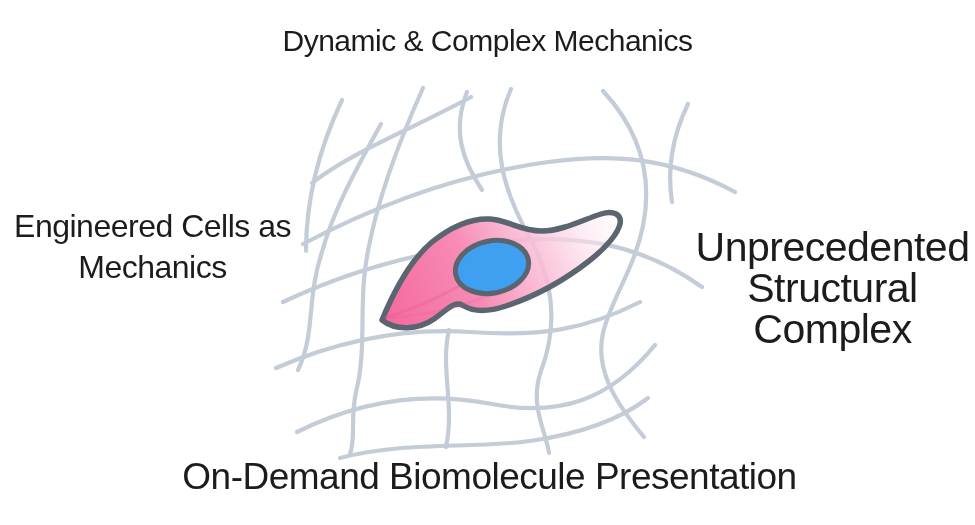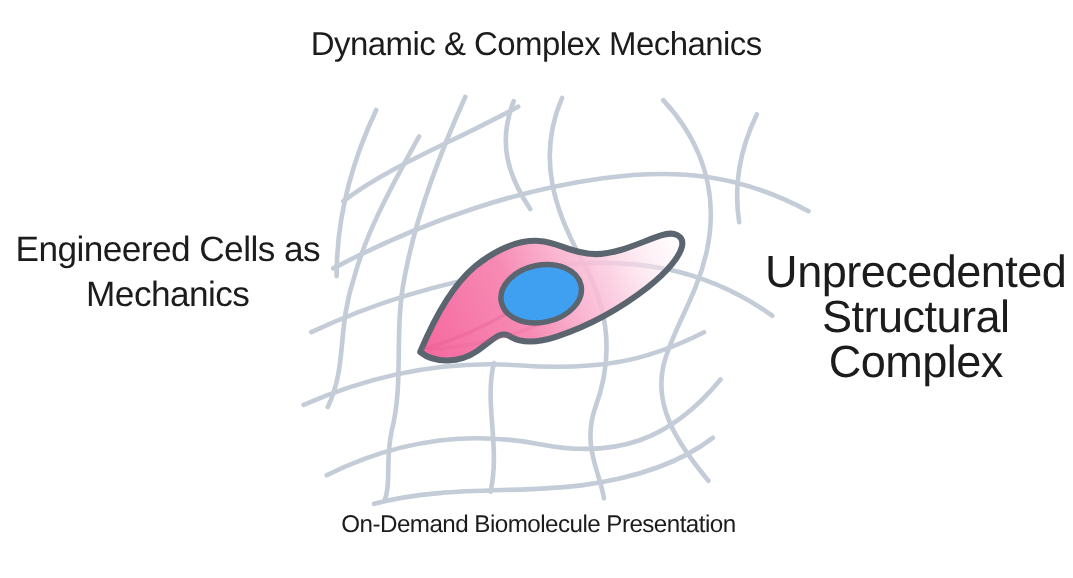--- a/index.html
+++ b/index.html
@@ -13,21 +13,21 @@
   }
   .label{
     position:absolute;
     text-align:center;
     color:var(--text,#1c1c1c);
     letter-spacing:-0.5px;
     line-height:41px;
     white-space:nowrap;
   }
   .label-top{top:20px;left:0;right:0;font-size:30px;}
-  .label-bottom{top:456px;left:0;right:28px;font-size:22px;padding-left:32px;}
+  .label-bottom{top:456px;left:0;right:28px;font-size:37px;padding-left:32px;}
   .label-left{top:206px;left:0;width:305px;font-size:32px;white-space:normal;}
   .label-right{top:206px;left:690px;width:285px;font-size:41px;white-space:normal;margin-top:21px;}
   .diagram-svg{position:absolute;top:0;left:0;}
   .fiber{
     fill:none;
     stroke:var(--mesh,#c3ccd7);
     stroke-width:4.2;
     stroke-linecap:round;
   }
   .membrane{

